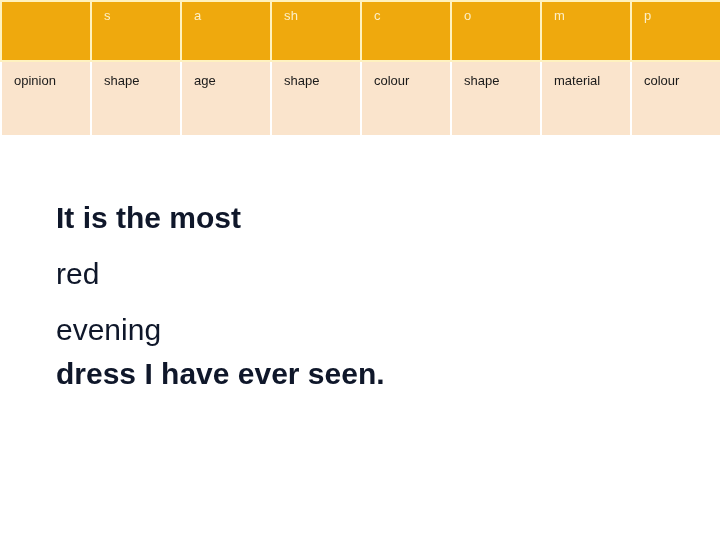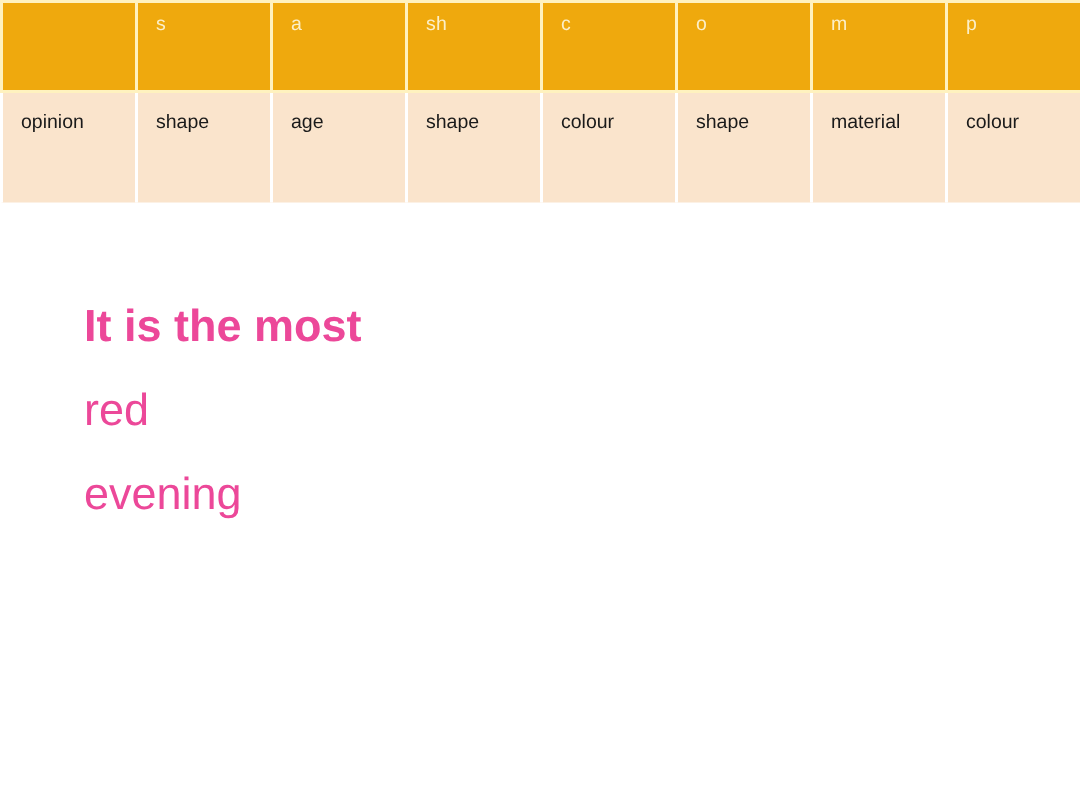--- a/index.html
+++ b/index.html
@@ -65,21 +65,21 @@
   
   .sentence-block {
     position: absolute;
     left: 56px;
     top: 196px;
     width: 640px;
   }
   .sentence-line {
     font-size: 30px;
     line-height: 44px;
-    color: #ec4899;
+    color: #0f172a;
     white-space: pre;
   }
   .sentence-line.bold {
     font-weight: bold;
   }
   .sentence-line.normal {
     font-weight: normal;
     margin-top: 12px;
   }
 </style>
@@ -118,13 +118,14 @@
       <td>material</td>
       <td>colour</td>
     </tr>
   </tbody>
 </table>
 
 <div class="sentence-block">
   <div class="sentence-line bold">It is the most</div>
   <div class="sentence-line normal">red</div>
   <div class="sentence-line normal">evening</div>
+  <div class="sentence-line bold">dress I have ever seen.</div>
 </div>
 
 </body></html>

